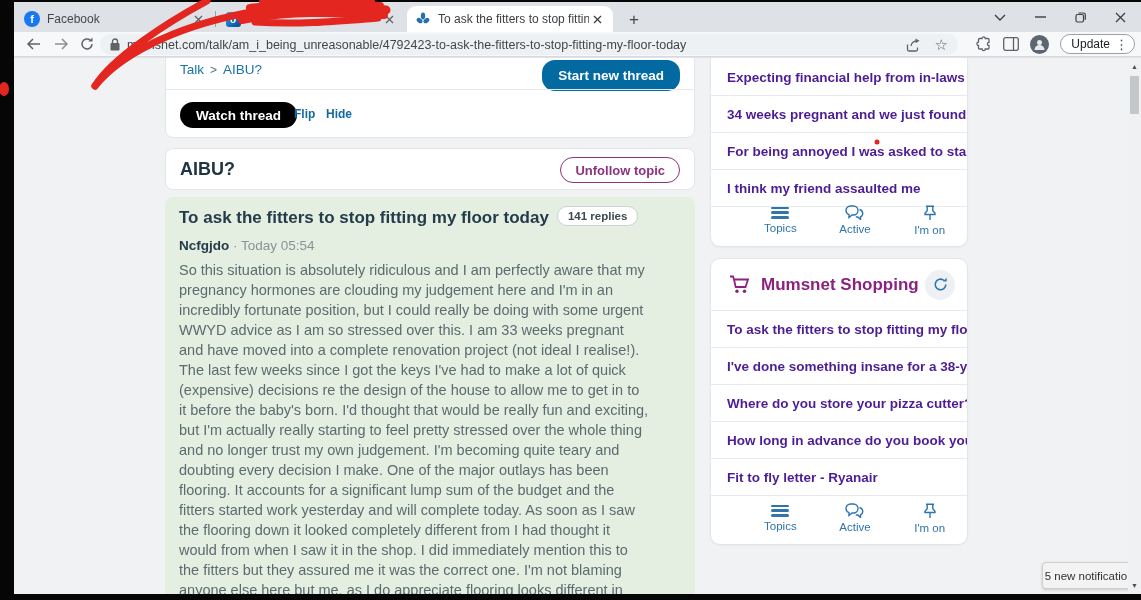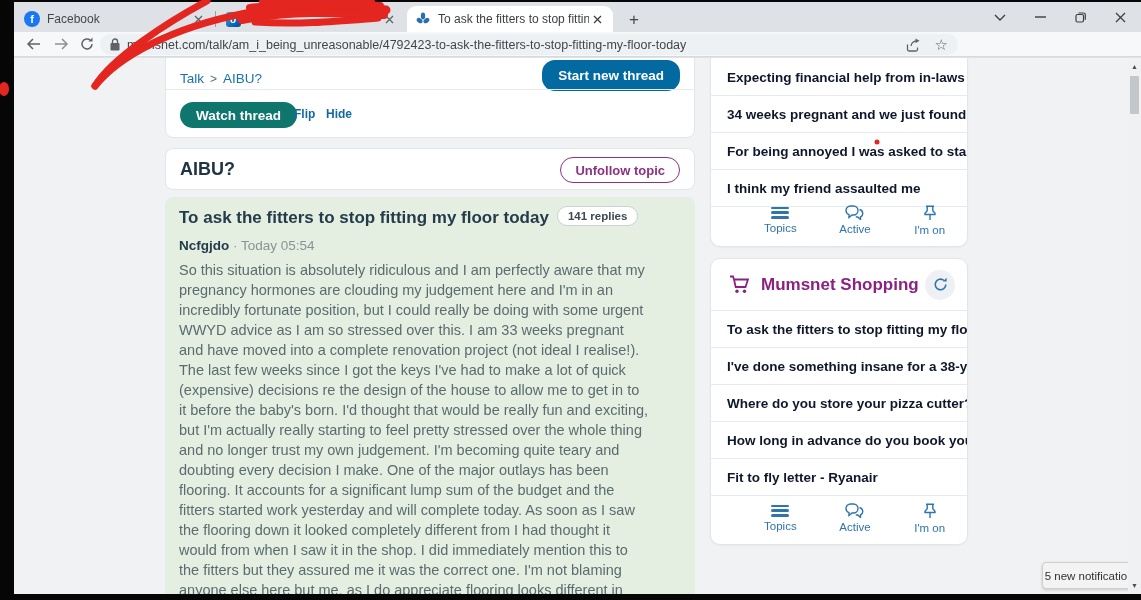--- a/index.html
+++ b/index.html
@@ -34,45 +34,45 @@
   .tool-right { position:absolute; right:6px; top:1px; height:22px; display:flex; align-items:center; gap:11px; }
   .avatar { width:19px; height:19px; border-radius:50%; background:#5c6670; overflow:hidden; display:flex; align-items:center; justify-content:center; }
   .update-pill { height:20px; border:1px solid #9aa0a6; border-radius:11px; background:#fff; display:flex; align-items:center; padding:0 6px 0 10px; font-size:12px; color:#202124; gap:5px; }
   .kebab { font-size:13px; color:#3c4043; letter-spacing:0; }
 
   
   .viewport { position:absolute; left:0; top:56px; width:100%; height:536px; background:#f0f2f3; overflow:hidden; }
 
   .card { position:absolute; background:#fff; border:1px solid #e3e6e8; }
   .main-top { left:151px; top:-10px; width:530px; height:90px; border-radius:0 0 8px 8px; }
-  .crumb-row { position:absolute; left:14px; top:13px; font-size:13.5px; color:#1a73a8;margin-top:9px; }
+  .crumb-row { position:absolute; left:14px; top:13px; font-size:13.5px; color:#1a73a8; }
   .crumb-row a { color:#1a73a8; text-decoration:none; }
   .crumb-sep { color:#55707f; margin:0 6px; font-size:12px; }
   .btn-blue { position:absolute; right:14px; top:11px; height:31px; background:#0369a1; color:#fff; font-size:13.5px; font-weight:bold; border:none; border-radius:13px; padding:0 16px; display:flex; align-items:center; }
   .divider { position:absolute; left:0; top:40px; width:100%; height:1px; background:#e7eaec; }
-  .btn-purple { position:absolute; left:14px; top:53px; height:26px; background:#0f766e; color:#fff; font-size:13.5px; font-weight:bold; border:none; border-radius:13px; padding:0 16px; display:flex; align-items:center; }
+  .btn-purple { position:absolute; left:14px; top:53px; height:26px; background:#000000; color:#fff; font-size:13.5px; font-weight:bold; border:none; border-radius:13px; padding:0 16px; display:flex; align-items:center; }
   .flip-link, .hide-link { position:absolute; top:58px; font-size:12px; font-weight:bold; color:#1569a0; text-decoration:none; }
   .flip-link { left:128px; } .hide-link { left:160px; }
 
   .topic-card { left:151px; top:90px; width:530px; height:42px; border-radius:8px; }
   .topic-title { position:absolute; left:14px; top:10px; font-size:18px; font-weight:bold; color:#203544; }
   .btn-outline-purple { position:absolute; right:14px; top:8px; height:26px; background:#fff; border:1.5px solid #8d3181; color:#8d3181; font-size:13px; font-weight:bold; border-radius:13px; padding:0 14px; display:flex; align-items:center; }
 
   .post-card { position:absolute; left:151px; top:139px; width:530px; height:397px; background:#e4efe1; border-radius:8px 8px 0 0; }
   .post-title-row { position:absolute; left:14px; top:9px; width:500px; }
   .post-title { font-size:17px; font-weight:bold; color:#243b4a; }
   .replies-chip { display:inline-block; margin-left:8px; background:#fff; border:1px solid #ccd2d5; border-radius:11px; font-size:11.5px; font-weight:bold; color:#3d4a52; padding:3px 10px; vertical-align:3px; }
   .author-row { position:absolute; left:14px; top:41px; font-size:13.5px; color:#8a9296; }
   .author-name { font-weight:bold; color:#243b4a; }
   .post-body { position:absolute; left:14px; top:63px; width:470px; font-size:14.5px; line-height:20px; color:#5b6b6f; }
 
   
   .side-card1 { left:696px; top:-8px; width:258px; height:197px; border-radius:0 0 10px 10px; box-shadow:0 1px 2px rgba(0,0,0,.04); }
   .side-card2 { left:696px; top:200px; width:258px; height:287px; border-radius:10px; box-shadow:0 1px 2px rgba(0,0,0,.04); }
-  .side-item { position:relative; height:37px; display:flex; align-items:center; padding:0 16px; font-size:13.5px; font-weight:bold; color:#0f172a; border-bottom:1px solid #e8ebed; white-space:nowrap; overflow:hidden; }
+  .side-item { position:relative; height:37px; display:flex; align-items:center; padding:0 16px; font-size:13.5px; font-weight:bold; color:#4c1d95; border-bottom:1px solid #e8ebed; white-space:nowrap; overflow:hidden; }
   .side-card1 .side-item:first-child { height:34px; }
   .footer-nav { position:absolute; left:0; bottom:0; width:100%; height:52px; display:flex;padding-left:32px; }
   .fn-col { flex:1; display:flex; flex-direction:column; align-items:center; justify-content:center; gap:3px; }
   .fn-label { font-size:11.5px; color:#2e74ad; }
   .hamburger { width:18px; height:12px; display:flex; flex-direction:column; justify-content:space-between; }
   .hamburger span { display:block; height:2.5px; background:#2e74ad; border-radius:2px; }
   .shop-header { position:absolute; left:0; top:0; width:100%; height:52px; display:flex; align-items:center; padding:0 12px 0 18px; border-bottom:1px solid #e8ebed; }
   .shop-title { font-size:17px; font-weight:bold; color:#8c2280; margin-left:10px; flex:1; }
   .refresh-btn { width:30px; height:30px; border-radius:50%; background:#eef0f3; display:flex; align-items:center; justify-content:center; }
 
@@ -187,20 +187,43 @@
         <span>
           <svg width="15" height="14" viewBox="0 0 15 14">
                 <path d="M1.5 6.5v5a1.5 1.5 0 0 0 1.5 1.5h7a1.5 1.5 0 0 0 1.5-1.5v-2" fill="none" stroke="#5f6368" stroke-width="1.3"></path>
                 <path d="M5 8C5.5 4.5 8 2.8 11.5 2.8" fill="none" stroke="#5f6368" stroke-width="1.3"></path>
                 <path d="M9.5 0.4l4 2.4-4 2.4z" fill="#5f6368"></path>
               </svg>
         </span>
         <span style="color:#5f6368;font-size:15px;line-height:1">☆</span>
       </span>
     </div>
+    <div class="tool-right">
+      <span>
+        <svg width="16" height="16" viewBox="0 0 16 16">
+              <path d="M6 2.5a1.6 1.6 0 0 1 3.2 0H12a1 1 0 0 1 1 1v2.8a1.6 1.6 0 0 0 0 3.2V12a1 1 0 0 1-1 1H9.3a1.6 1.6 0 0 1-3.2 0H3.5a1 1 0 0 1-1-1V9.4a1.6 1.6 0 0 1 0-3.2V3.5a1 1 0 0 1 1-1z" fill="none" stroke="#5f6368" stroke-width="1.3"></path>
+            </svg>
+      </span>
+      <span>
+        <svg width="16" height="14" viewBox="0 0 16 14">
+              <rect x="0.7" y="0.7" width="14.6" height="12.6" rx="2" fill="none" stroke="#5f6368" stroke-width="1.3"></rect>
+              <path d="M10.5 1v12" stroke="#5f6368" stroke-width="1.3"></path>
+            </svg>
+      </span>
+      <span class="avatar">
+        <svg width="13" height="13" viewBox="0 0 13 13">
+              <circle cx="6.5" cy="4.4" r="2.5" fill="#e8eaed"></circle>
+              <path d="M1.5 12a5 5 0 0 1 10 0z" fill="#e8eaed"></path>
+            </svg>
+      </span>
+      <span class="update-pill">
+        <span>Update</span>
+        <span class="kebab">⋮</span>
+      </span>
+    </div>
   </div>
 
   <div class="viewport">
 
     <div class="card main-top">
       <div class="crumb-row">
         <a href="#">Talk</a><span class="crumb-sep">&gt;</span><a href="#">AIBU?</a>
       </div>
       <button class="btn-blue">Start new thread</button>
       <div class="divider"></div>

